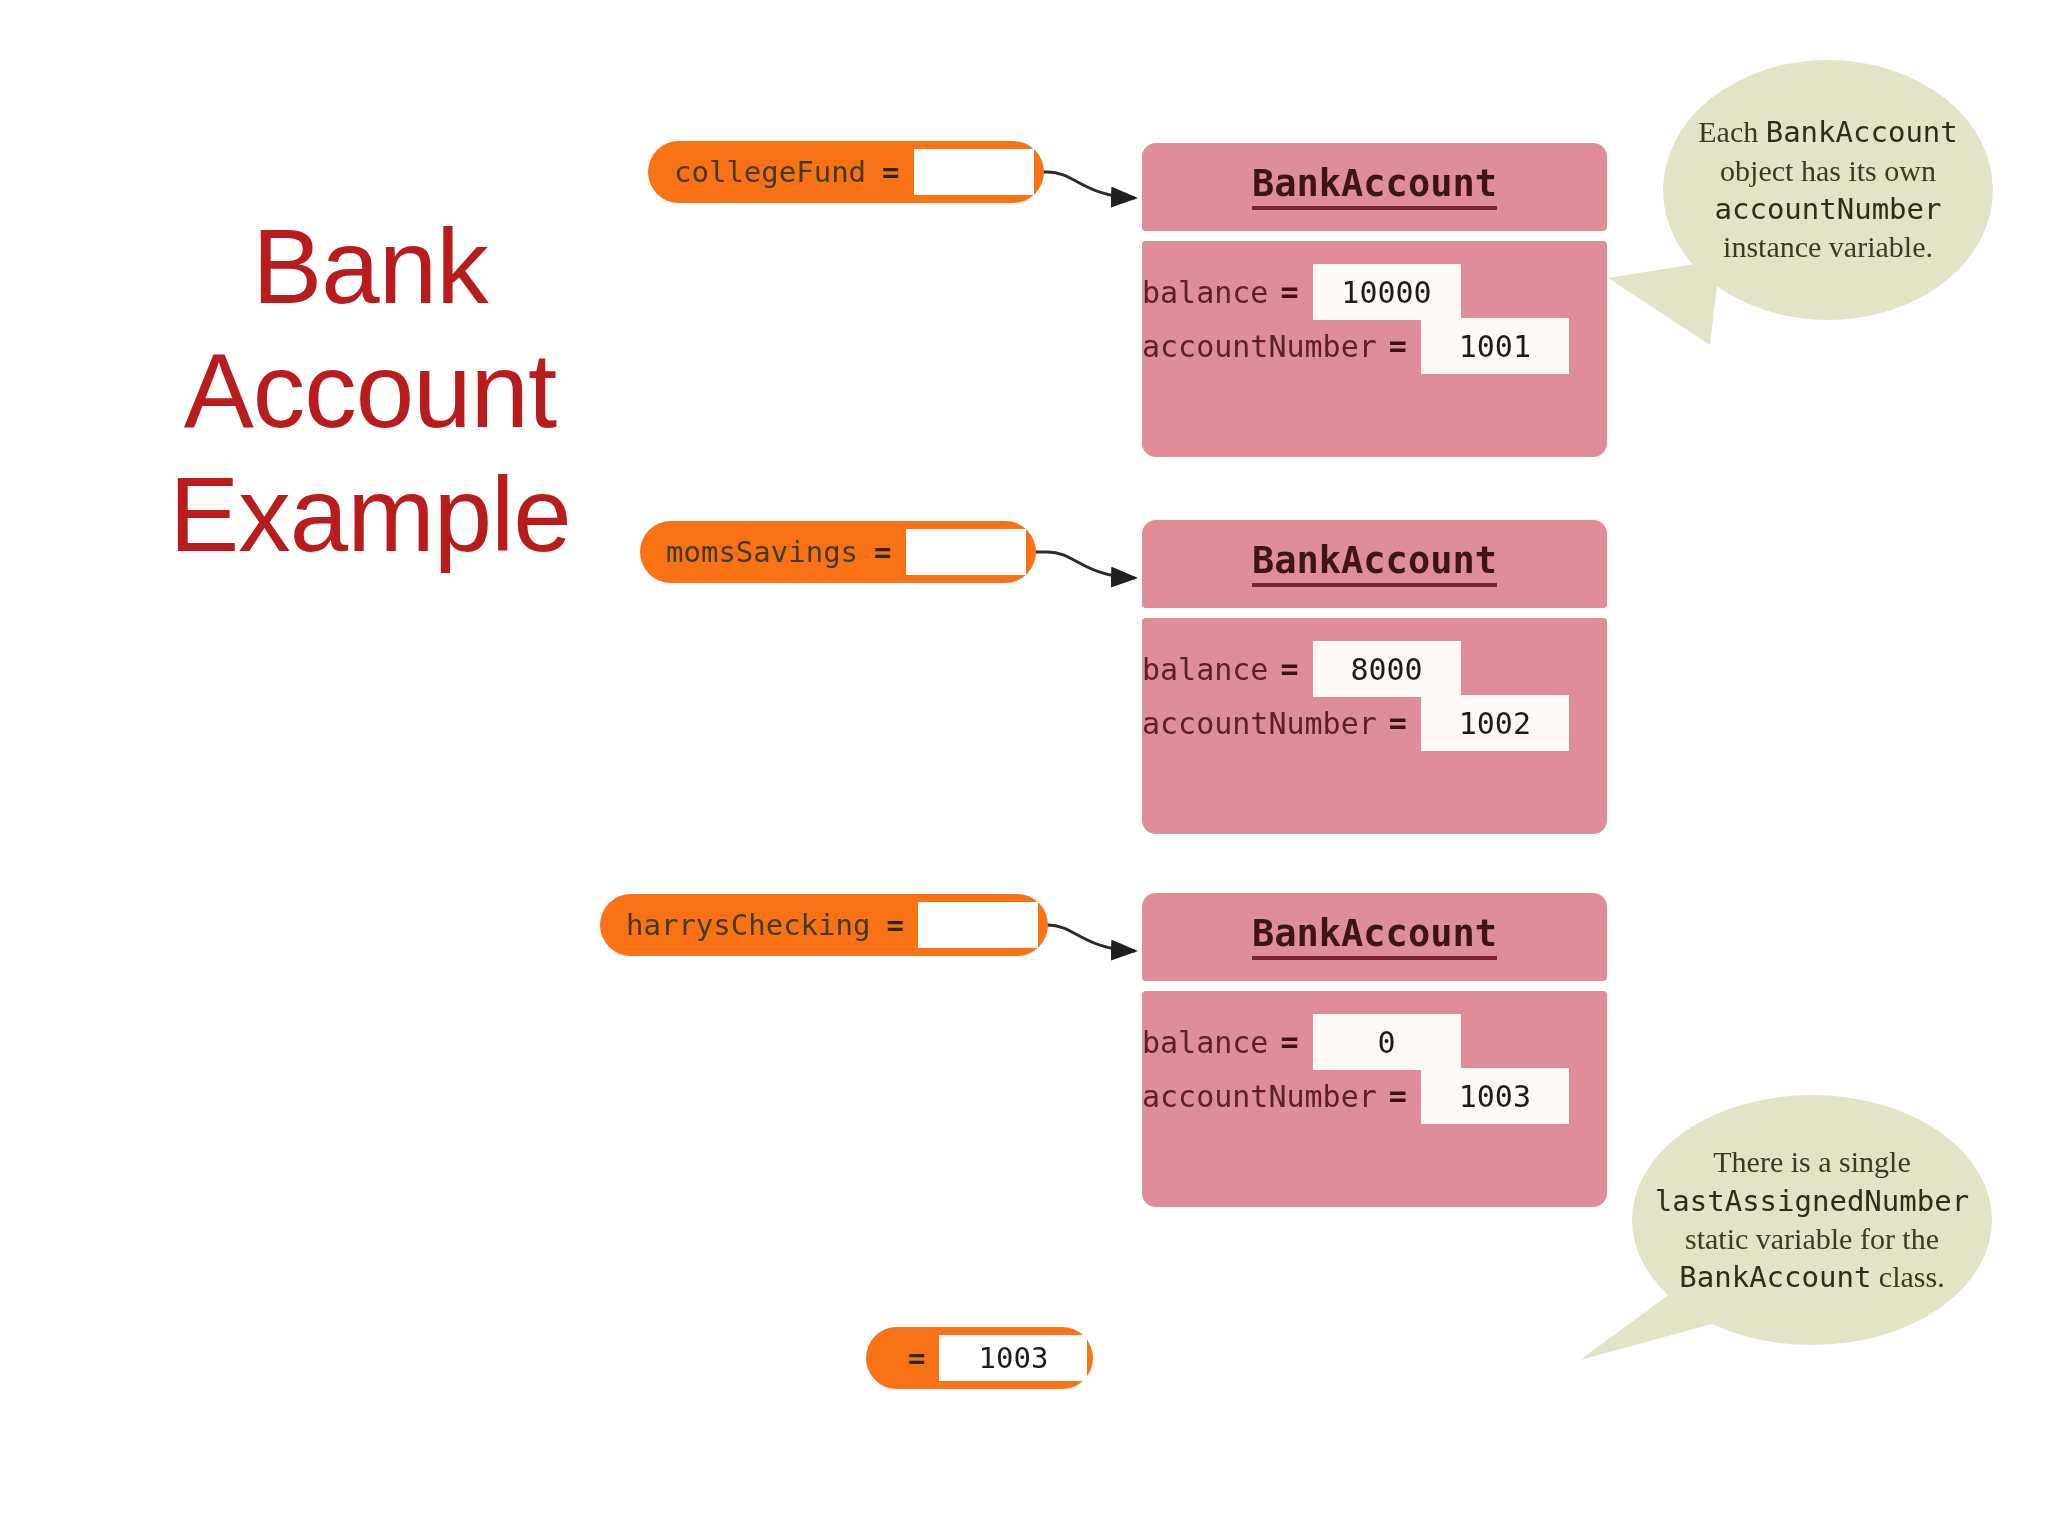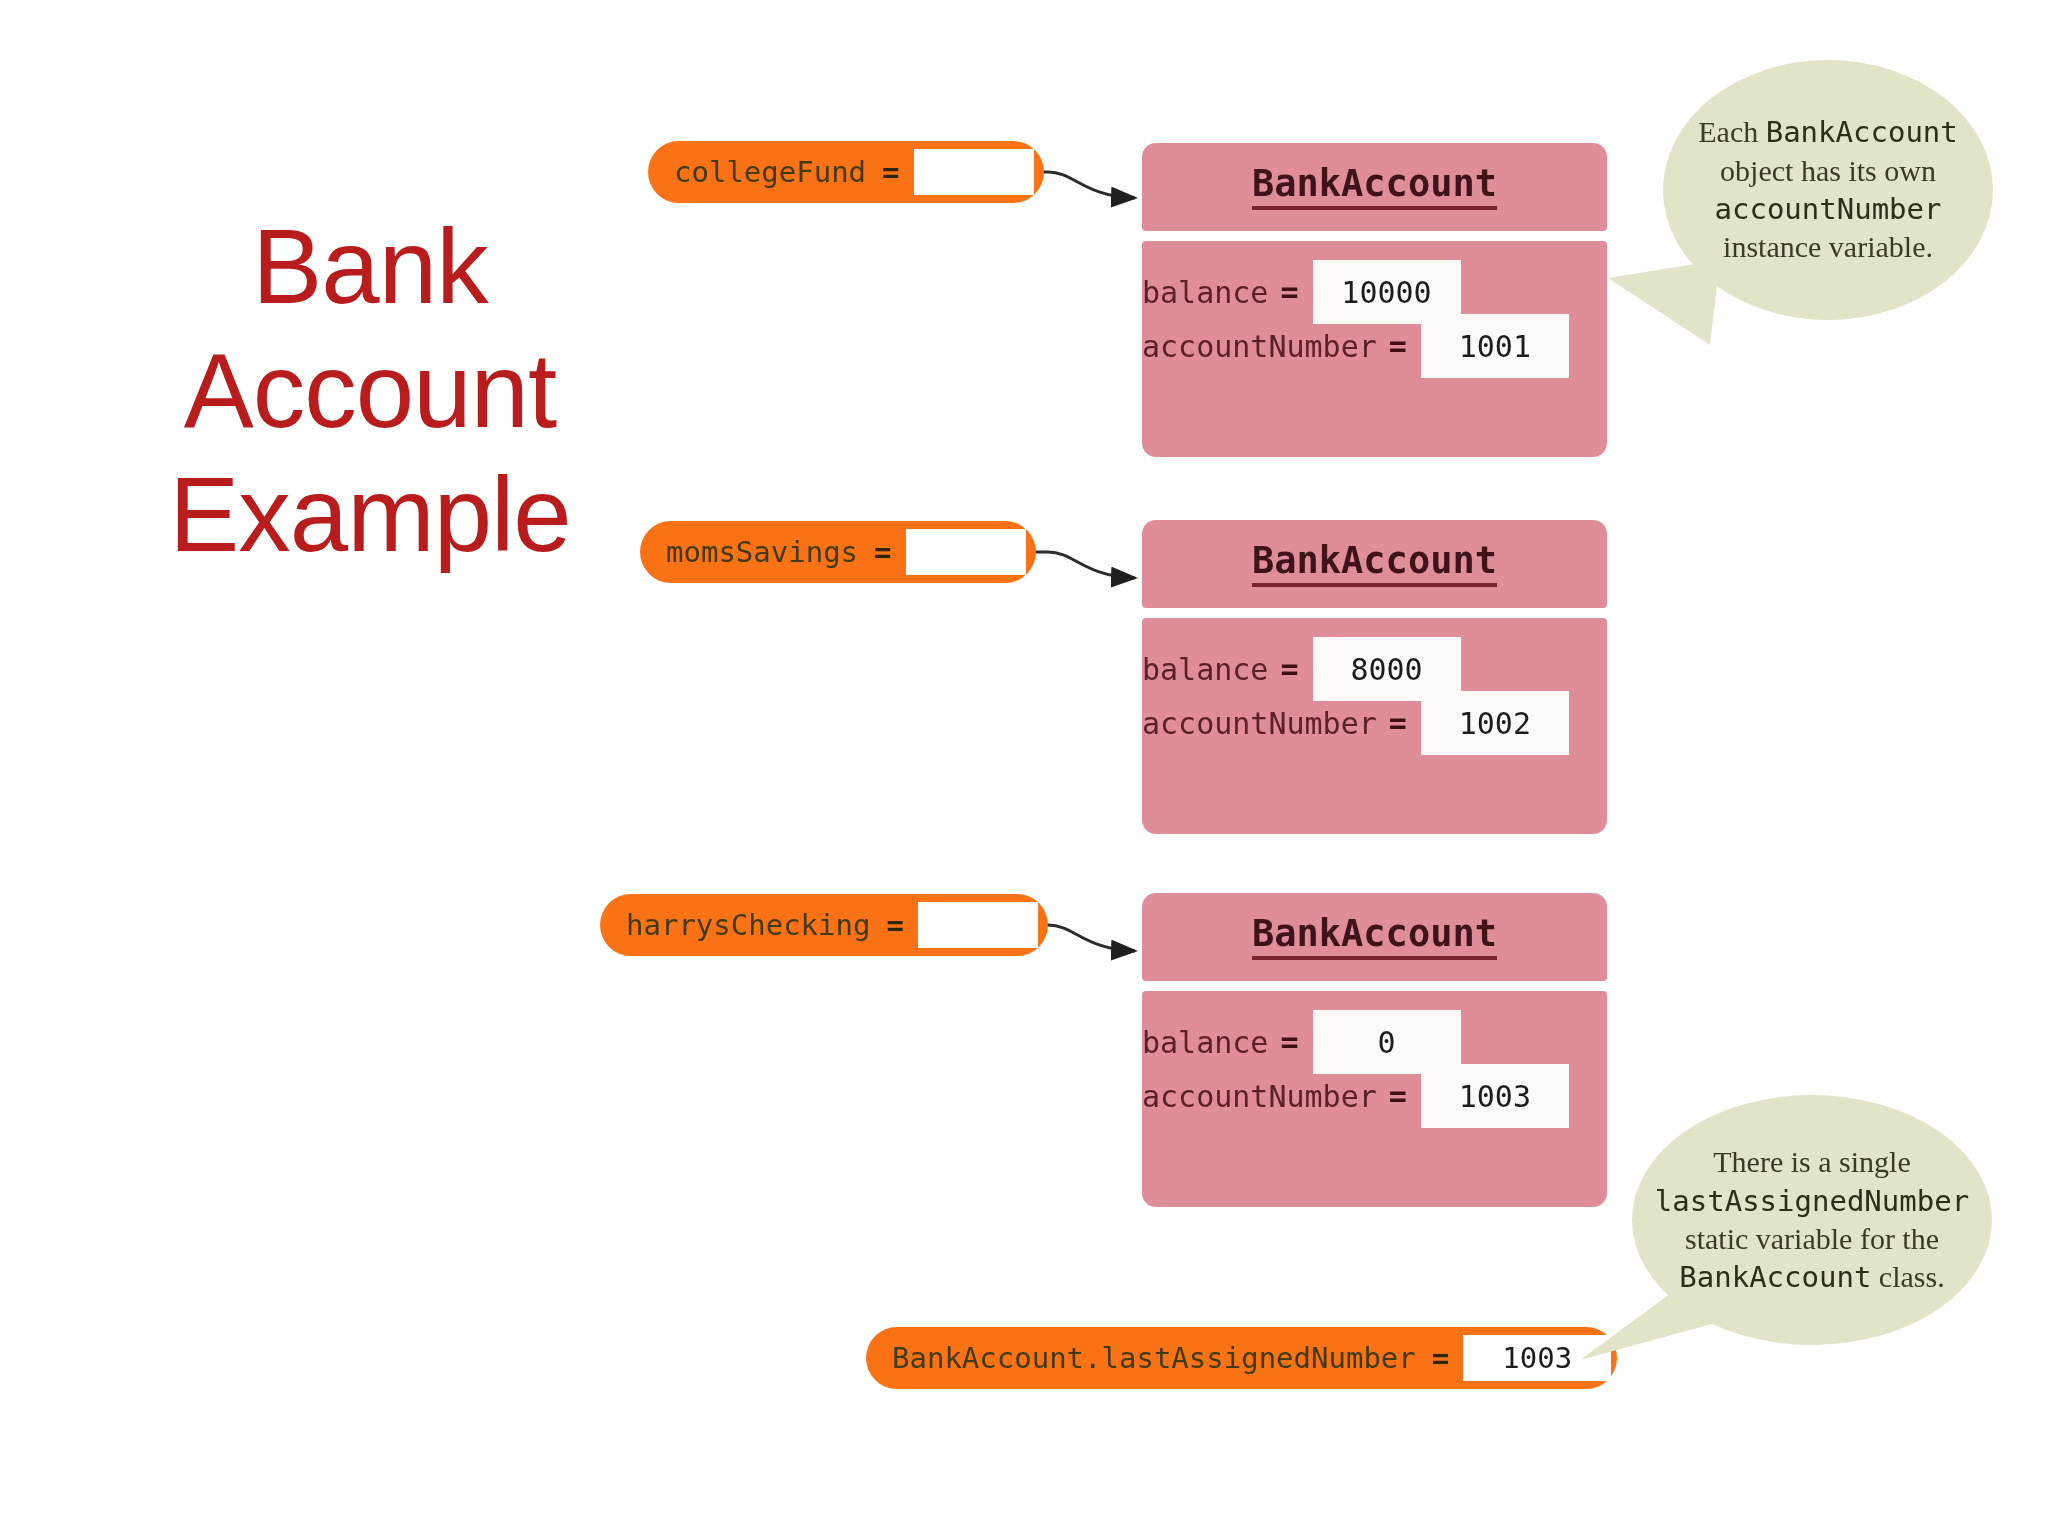--- a/index.html
+++ b/index.html
@@ -81,21 +81,21 @@
   .field-eq {
     font-family: "DejaVu Sans Mono", monospace;
     font-size: 30px;
     color: #3d1014;
     font-weight: bold;
     margin: 0 14px 0 12px;
     line-height: 1;
   }
   .field-value {
     width: 148px;
-    height: 64px;
+    height: 56px;
     background: #fdf9f7;
     display: flex;
     align-items: center;
     justify-content: center;
     font-family: "DejaVu Sans Mono", monospace;
     font-size: 30px;
     color: #1c1c1c;
     box-sizing: border-box;
   }
 
@@ -213,21 +213,20 @@
     <span class="var-ref"></span>
   </div>
 
   <div class="var-pill" style="left:600px; top:894px;">
     <span class="var-name">harrysChecking</span>
     <span class="var-eq">=</span>
     <span class="var-ref"></span>
   </div>
 
   <div class="var-pill" style="left:866px; top:1327px; padding-right:6px;">
-    <span class="var-name">BankAccount.lastAssignedNumber</span>
     <span class="var-eq">=</span>
     <span class="var-val">1003</span>
   </div>
 
   <div class="obj-box" style="left:1142px; top:143px;">
     <div class="obj-header">
       <span class="obj-title">BankAccount</span>
     </div>
     <div class="obj-body" style="height:190px;">
       <div class="field-rows">

